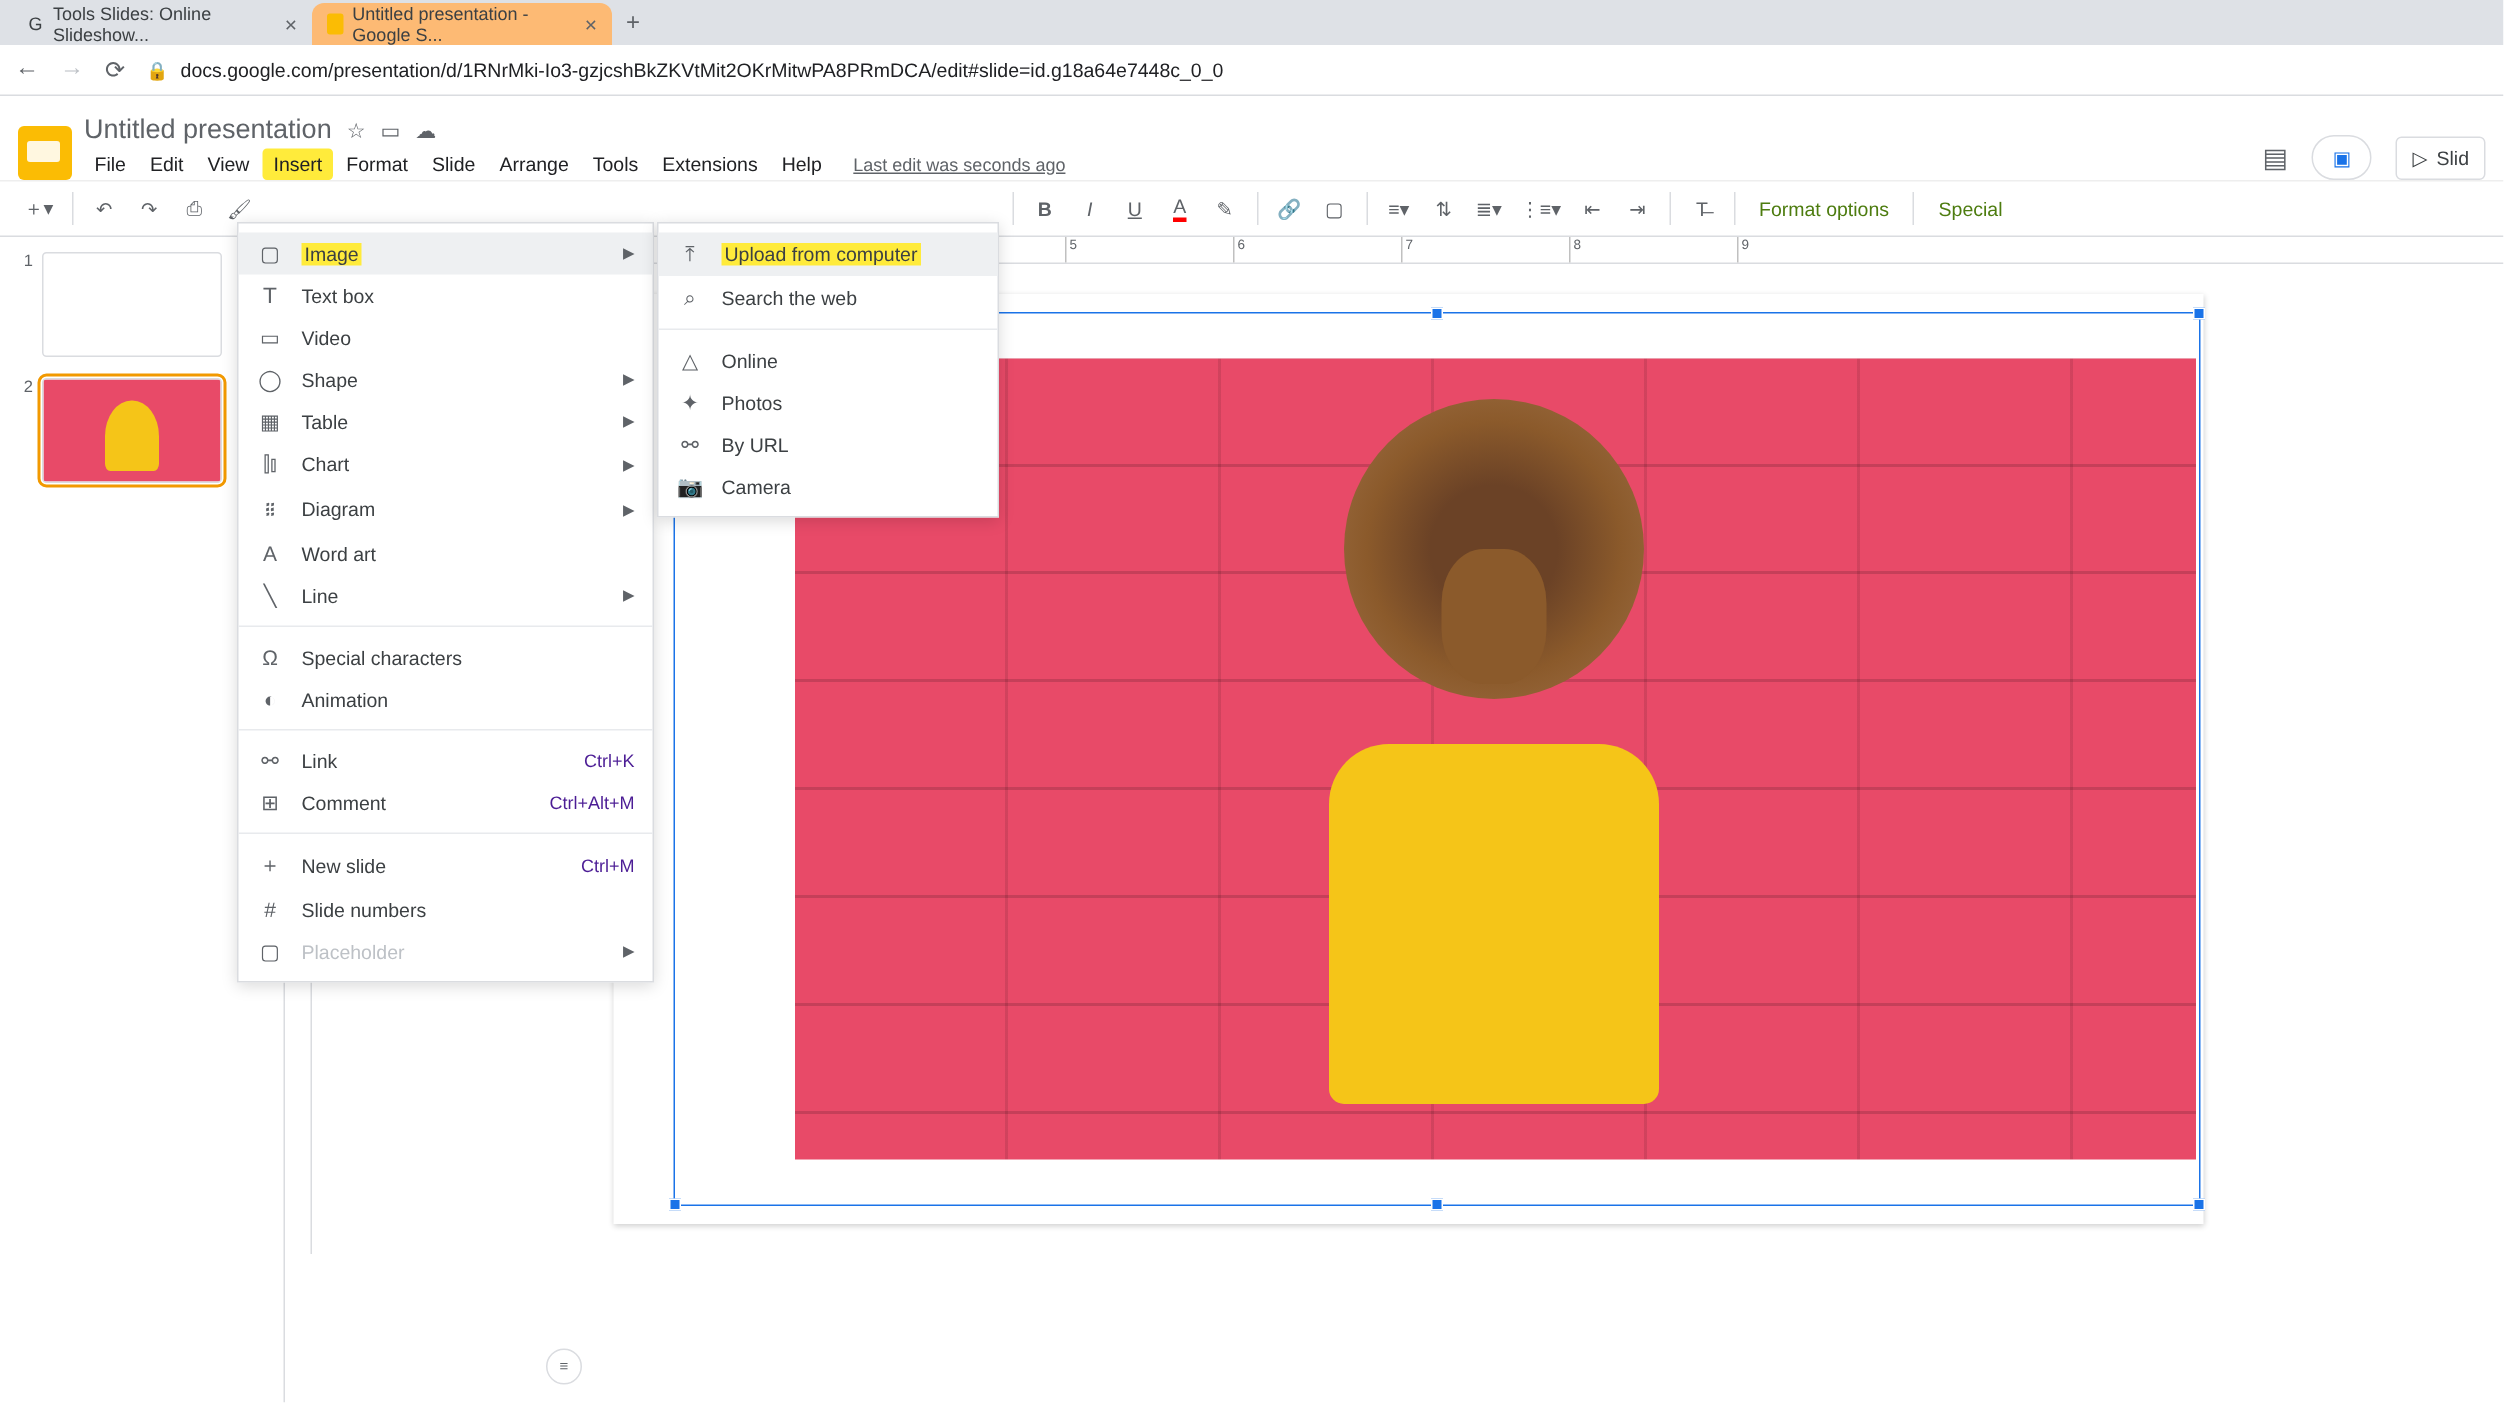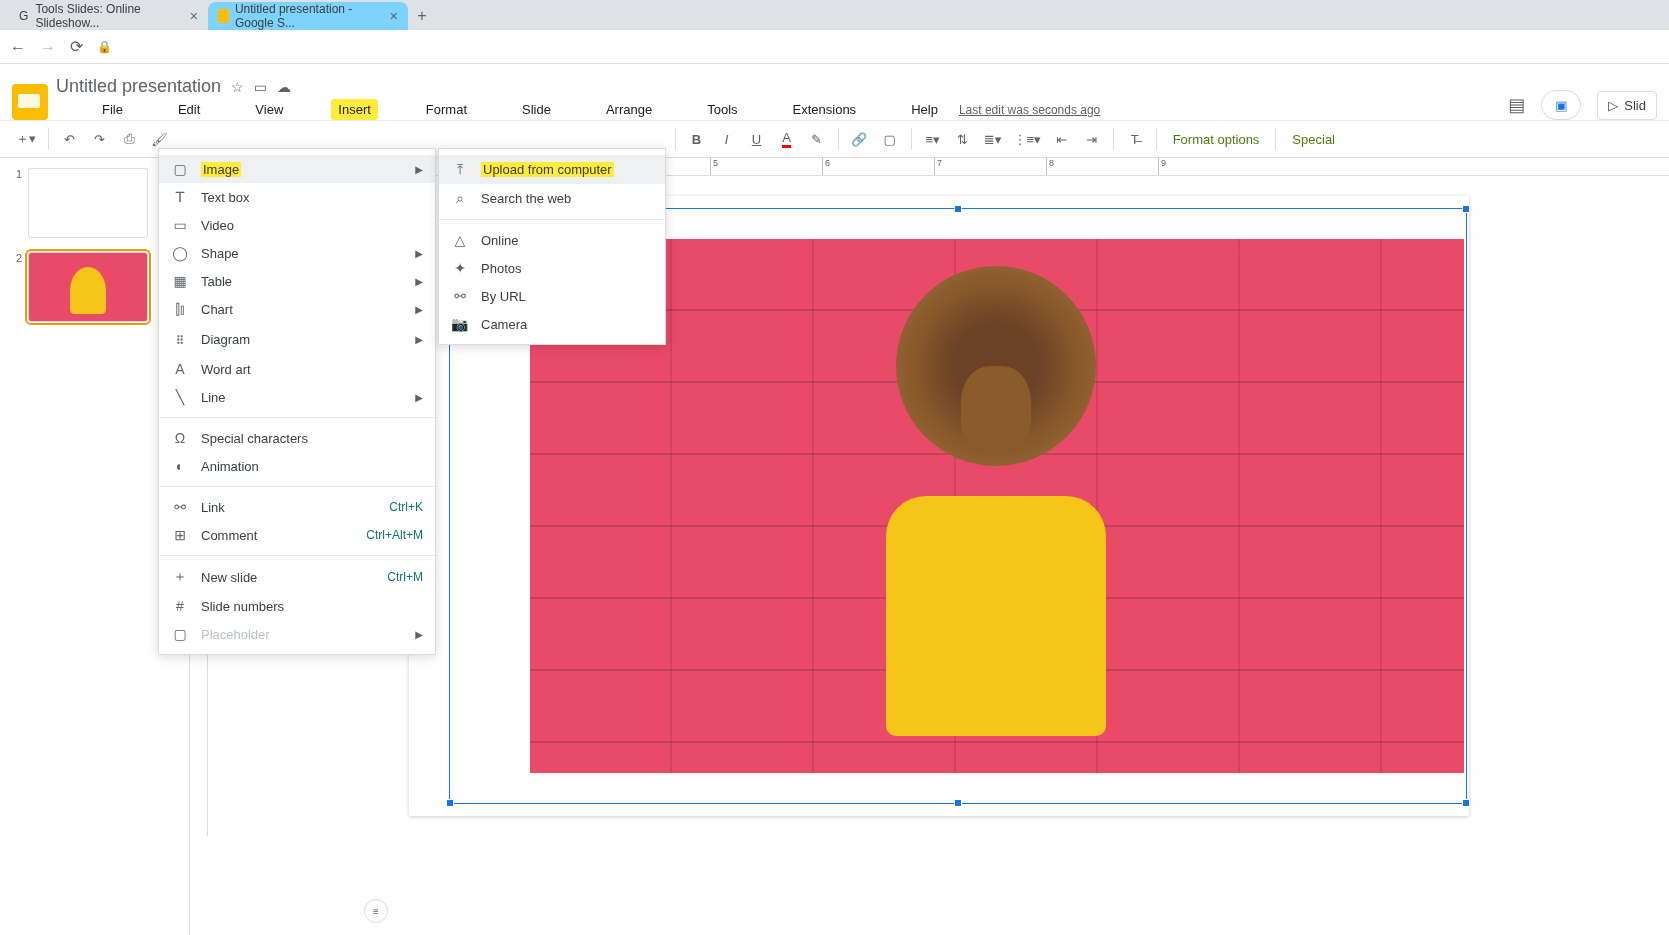--- a/index.html
+++ b/index.html
@@ -1,41 +1,41 @@
 <!DOCTYPE html>
 <html><head>
 <meta charset="utf-8">
 <style>
 * { margin: 0; padding: 0; box-sizing: border-box; font-family: Arial, Helvetica, sans-serif; }
 body { background: #fff; width: 1669px; height: 935px; overflow: hidden; font-size: 13px; color: #202124; }
 
 
 .browser-tabs { height: 30px; background: #dee1e6; display: flex; align-items: flex-end; padding-left: 8px; }
 .tab { height: 28px; display: flex; align-items: center; padding: 0 10px; font-size: 12px; color: #3c4043; border-radius: 8px 8px 0 0; max-width: 200px; gap: 6px; }
-.tab.active { background: #7dd3fc; }
+.tab.active { background: #fdba74; }
 .tab .favicon { width: 14px; height: 14px; display: inline-flex; align-items: center; justify-content: center; }
 .tab .close { margin-left: 8px; color: #5f6368; font-size: 14px; }
 .newtab { width: 28px; height: 28px; display: flex; align-items: center; justify-content: center; color: #5f6368; font-size: 16px; }
 
 .addr-bar { height: 34px; background: #fff; border-bottom: 1px solid #dadce0; display: flex; align-items: center; padding: 0 10px; gap: 14px; }
 .nav-icons { display: flex; gap: 14px; color: #5f6368; }
 .nav-icons span { font-size: 16px; }
 .addr-field { flex: 1; display: flex; align-items: center; gap: 8px; font-size: 13px; color: #202124; }
 .lock { color: #5f6368; font-size: 12px; }
 
 
 .app-header { height: 56px; display: flex; align-items: flex-end; padding: 6px 12px 0 12px; gap: 8px; }
 .app-logo { width: 36px; height: 36px; background: #fbbc04; border-radius: 4px; position: relative; }
 .app-logo::after { content: ""; position: absolute; left: 6px; top: 10px; width: 22px; height: 14px; background: #fff7e0; border-radius: 2px; }
 .title-block { flex: 1; }
 .title-row { display: flex; align-items: center; gap: 10px; }
 .doc-title { font-size: 18px; color: #5f6368; }
 .title-icons { display: flex; gap: 10px; color: #5f6368; font-size: 14px; }
 .menu-bar { display: flex; gap: 2px; margin-top: 2px; font-size: 13px; color: #202124; align-items: center; }
-.menu-item { padding: 3px 7px; border-radius: 3px; margin-left: 39px; }
+.menu-item { padding: 3px 7px; border-radius: 3px; }
 .menu-item.highlight { background: #ffeb3b; }
 .last-edit { margin-left: 12px; color: #5f6368; text-decoration: underline; font-size: 12px; }
 .header-right { display: flex; align-items: center; gap: 16px; }
 .meet-btn { width: 40px; height: 30px; border: 1px solid #dadce0; border-radius: 16px; display: flex; align-items: center; justify-content: center; }
 .slideshow-btn { display: flex; align-items: center; gap: 6px; border: 1px solid #dadce0; border-radius: 4px; padding: 6px 10px; font-size: 13px; color: #3c4043; }
 
 
 .toolbar { height: 38px; border-top: 1px solid #eee; border-bottom: 1px solid #dadce0; display: flex; align-items: center; padding: 0 12px; gap: 4px; color: #5f6368; font-size: 13px; }
 .tool-btn { min-width: 26px; height: 26px; display: flex; align-items: center; justify-content: center; border-radius: 3px; padding: 0 4px; }
 .tool-sep { width: 1px; height: 22px; background: #dadce0; margin: 0 4px; }
@@ -78,21 +78,21 @@
 
 
 .menu-dropdown { position: absolute; background: #fff; border: 1px solid #dadce0; box-shadow: 0 2px 10px rgba(0,0,0,0.15); font-size: 13px; color: #3c4043; padding: 6px 0; z-index: 100; }
 .menu-insert { left: 158px; top: 148px; width: 278px; }
 .menu-image-sub { left: 438px; top: 148px; width: 228px; }
 .menu-row { display: flex; align-items: center; padding: 6px 12px; gap: 12px; position: relative; }
 .menu-row.sel { background: #eef0f2; }
 .menu-row .mi-icon { width: 18px; color: #5f6368; display: flex; justify-content: center; font-size: 14px; }
 .menu-row .mi-label { flex: 1; }
 .menu-row .mi-arrow { color: #5f6368; font-size: 10px; }
-.menu-row .mi-short { color: #0f766e; font-size: 12px; }
+.menu-row .mi-short { color: #4c1d95; font-size: 12px; }
 .menu-row.disabled { color: #bdc1c6; }
 .menu-sep { height: 1px; background: #e8eaed; margin: 6px 0; }
 .hl { background: #ffeb3b; padding: 0 2px; }
 
 .speaker-toggle { position: absolute; left: 174px; bottom: 12px; width: 24px; height: 24px; border: 1px solid #dadce0; border-radius: 12px; display: flex; align-items: center; justify-content: center; font-size: 10px; color: #5f6368; background: #fff; }
 </style>
 </head>
 <body>
 
 <div class="browser-tabs">
@@ -110,20 +110,21 @@
 </div>
 
 <div class="addr-bar">
   <div class="nav-icons">
     <span>←</span>
     <span style="color:#bdc1c6;">→</span>
     <span>⟳</span>
   </div>
   <div class="addr-field">
     <span class="lock">🔒</span>
+    <span>docs.google.com/presentation/d/1RNrMki-Io3-gzjcshBkZKVtMit2OKrMitwPA8PRmDCA/edit#slide=id.g18a64e7448c_0_0</span>
   </div>
 </div>
 
 <div class="app-header">
   <div class="app-logo"></div>
   <div class="title-block">
     <div class="title-row">
       <span class="doc-title">Untitled presentation</span>
       <div class="title-icons">
         <span>☆</span>

